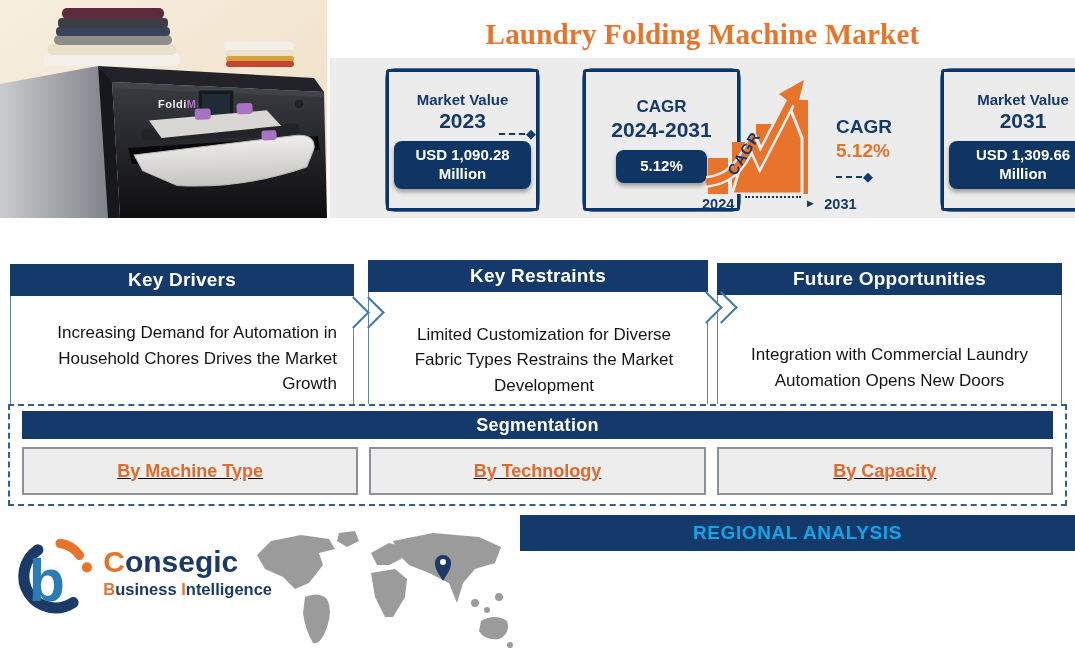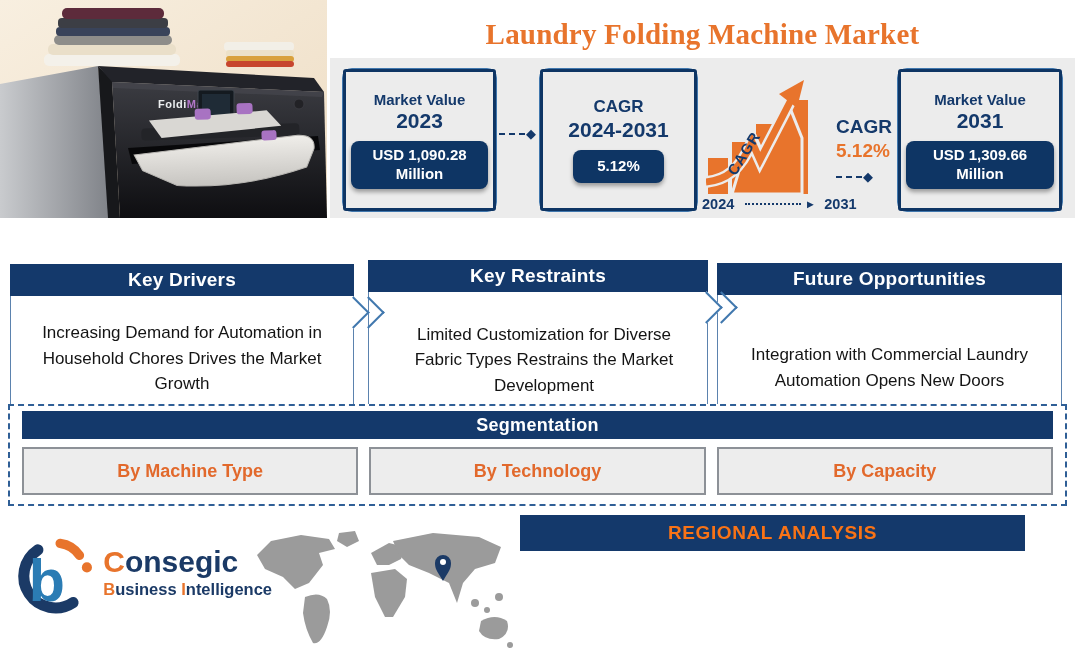--- a/index.html
+++ b/index.html
@@ -11,21 +11,21 @@
 
   
   #photo{left:0;top:0;width:327px;height:218px;}
 
   
   #title{left:335px;top:12px;width:735px;height:44px;display:flex;align-items:center;justify-content:center;
     color:#E8742C;font-size:29px;font-weight:bold;letter-spacing:.2px;font-family:Liberation Serif, serif;}
 
   
   #strip{left:330px;top:58px;width:745px;height:160px;background:#ECECEC;}
-  .statbox{position:absolute;border:1.5px solid #4178AE;border-radius:10px;box-sizing:border-box;background:transparent;}
+  .statbox{position:absolute;border:1.5px solid #4178AE;border-radius:10px;box-sizing:border-box;background:transparent;margin-left:43px;}
   .statbox .inner{height:100%;box-sizing:border-box;border:3px solid #0E3564;border-radius:3px;
     display:flex;flex-direction:column;align-items:center;justify-content:center;padding:4px 5px;}
   .stat-label{color:#14396B;font-size:15px;font-weight:600;line-height:1.15;}
   .stat-year{color:#14396B;font-size:21px;font-weight:bold;margin:1px 0 8px 0;}
   .stat-badge{background:#0E3564;color:#fff;font-weight:bold;font-size:15px;text-align:center;
     border-radius:8px;padding:5px 9px;line-height:1.25;box-shadow:0 3px 4px rgba(0,0,0,.35);}
   #box2023{left:342px;top:68px;width:155px;height:144px;}
   #boxcagr{left:539px;top:68px;width:159px;height:144px;}
   #box2031{left:897px;top:68px;width:166px;height:144px;}
   #boxcagr .stat-badge{padding:7px 24px;}
@@ -34,57 +34,57 @@
   .connector .dash{width:26px;border-top:2px dashed #14396B;}
   .connector .dia{color:#14396B;font-size:13px;line-height:1;margin-left:1px;}
   .connector .dia::after{content:"\25C6";}
 
   
   #growth{left:700px;top:70px;width:200px;height:148px;}
   #growth svg{position:absolute;left:6px;top:10px;}
   .g-cagr{position:absolute;left:136px;top:46px;font-size:19px;font-weight:bold;color:#14396B;}
   .g-pct{position:absolute;left:136px;top:70px;font-size:19px;font-weight:bold;color:#E8742C;}
   #growth .connector{left:136px;top:100px;}
-  .g-years{position:absolute;left:2px;top:126px;width:160px;display:flex;align-items:center;gap:11px;
+  .g-years{position:absolute;left:2px;top:126px;width:160px;display:flex;gap:11px;
     color:#14396B;font-size:14.5px;font-weight:bold;}
   .g-years .arrowline{width:56px;border-top:2px dotted #14396B;}
   .g-years .arrowhead{color:#14396B;font-size:12px;margin-left:-5px;}
   .g-years .arrowhead::after{content:"\25B8";}
 
   
   .panel{position:absolute;background:#fff;}
   .panel .phead{height:32px;background:#14396B;color:#fff;font-size:19px;font-weight:bold;
     display:flex;align-items:center;justify-content:center;letter-spacing:.2px;margin-top:32px;}
   .panel .pbody{border:1.5px solid #5B82AE;border-top:none;display:flex;align-items:center;justify-content:center;
     text-align:center;font-size:17px;color:#141414;line-height:1.5;padding:0 16px;box-sizing:border-box;}
-  #panel1{left:10px;top:232px;width:344px;}  #panel1 .pbody{height:126px;}
+  #panel1{left:10px;top:232px;width:344px;}  #panel1 .pbody{height:126px;text-align:right;}
   #panel2{left:368px;top:228px;width:340px;} #panel2 .pbody{height:137px;padding-left:28px;}
   #panel3{left:717px;top:231px;width:345px;} #panel3 .pbody{height:146px;}
   .chev{position:absolute;width:21px;height:21px;border-top:2.5px solid #4178AE;border-right:2.5px solid #4178AE;
     transform:rotate(45deg);z-index:5;}
   .chev.filled{background:#fff;}
 
   
   #segment{left:8px;top:404px;width:1059px;height:102px;border:2px dashed #2F5F96;background:#fff;box-sizing:border-box;}
   .seg-header{margin:5px 12px 0;height:28px;background:#14396B;color:#fff;font-size:18px;font-weight:bold;
     display:flex;align-items:center;justify-content:center;letter-spacing:.3px;}
-  .seg-row{display:flex;gap:11px;margin:8px 12px 0;}
+  .seg-row{display:flex;gap:11px;margin:8px 12px 0;text-decoration:underline;}
   .seg-btn{flex:1;height:48px;background:#EDEDED;border:2px solid #8D9197;color:#E2692C;font-size:18px;font-weight:bold;
     display:flex;align-items:center;justify-content:center;box-sizing:border-box;}
 
   
   #logo{left:12px;top:520px;width:260px;height:105px;display:flex;align-items:center;gap:8px;}
   .logo-text{display:flex;flex-direction:column;}
   .logo-name{font-size:30px;font-weight:bold;color:#1B3A66;line-height:1.05;}
   .logo-sub{font-size:16.5px;font-weight:bold;color:#1B3A66;margin-top:2px;}
   .or{color:#E8742C;}
 
   #map{left:243px;top:525px;width:272px;height:128px;}
 
-  #regbar{left:520px;top:515px;width:505px;height:36px;background:#14396B;color:#f97316;font-size:19px;font-weight:bold;
+  #regbar{left:520px;top:515px;width:555px;height:36px;background:#14396B;color:#0ea5e9;font-size:19px;font-weight:bold;
     display:flex;align-items:center;justify-content:center;letter-spacing:.6px;}
   #regbody{left:520px;top:551px;width:555px;height:109px;background:#ECECEC;text-align:center;}
   .region{margin-top:12px;color:#E8742C;font-size:34px;font-weight:bold;}
   .regsub{margin-top:9px;color:#15406F;font-size:19px;font-weight:500;}
 </style>
 </head>
 <body>
 
 <div id="canvas">
 

